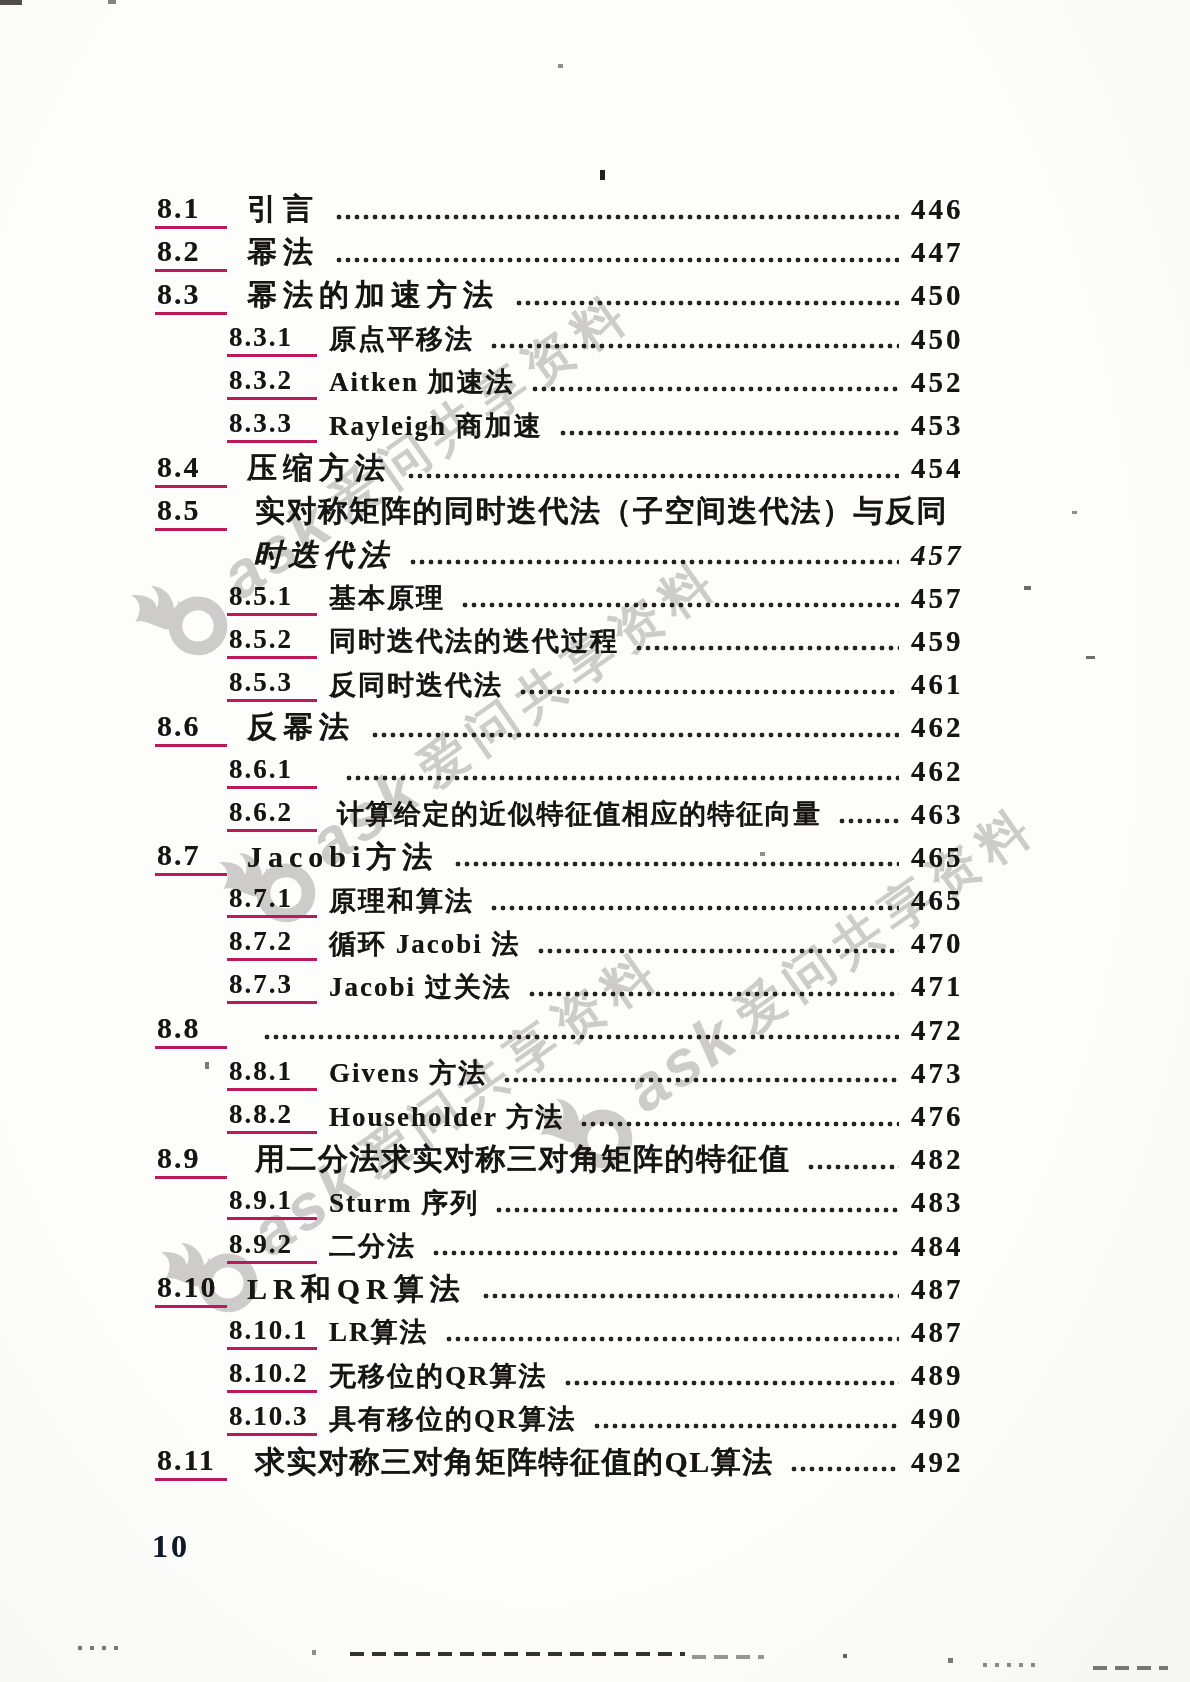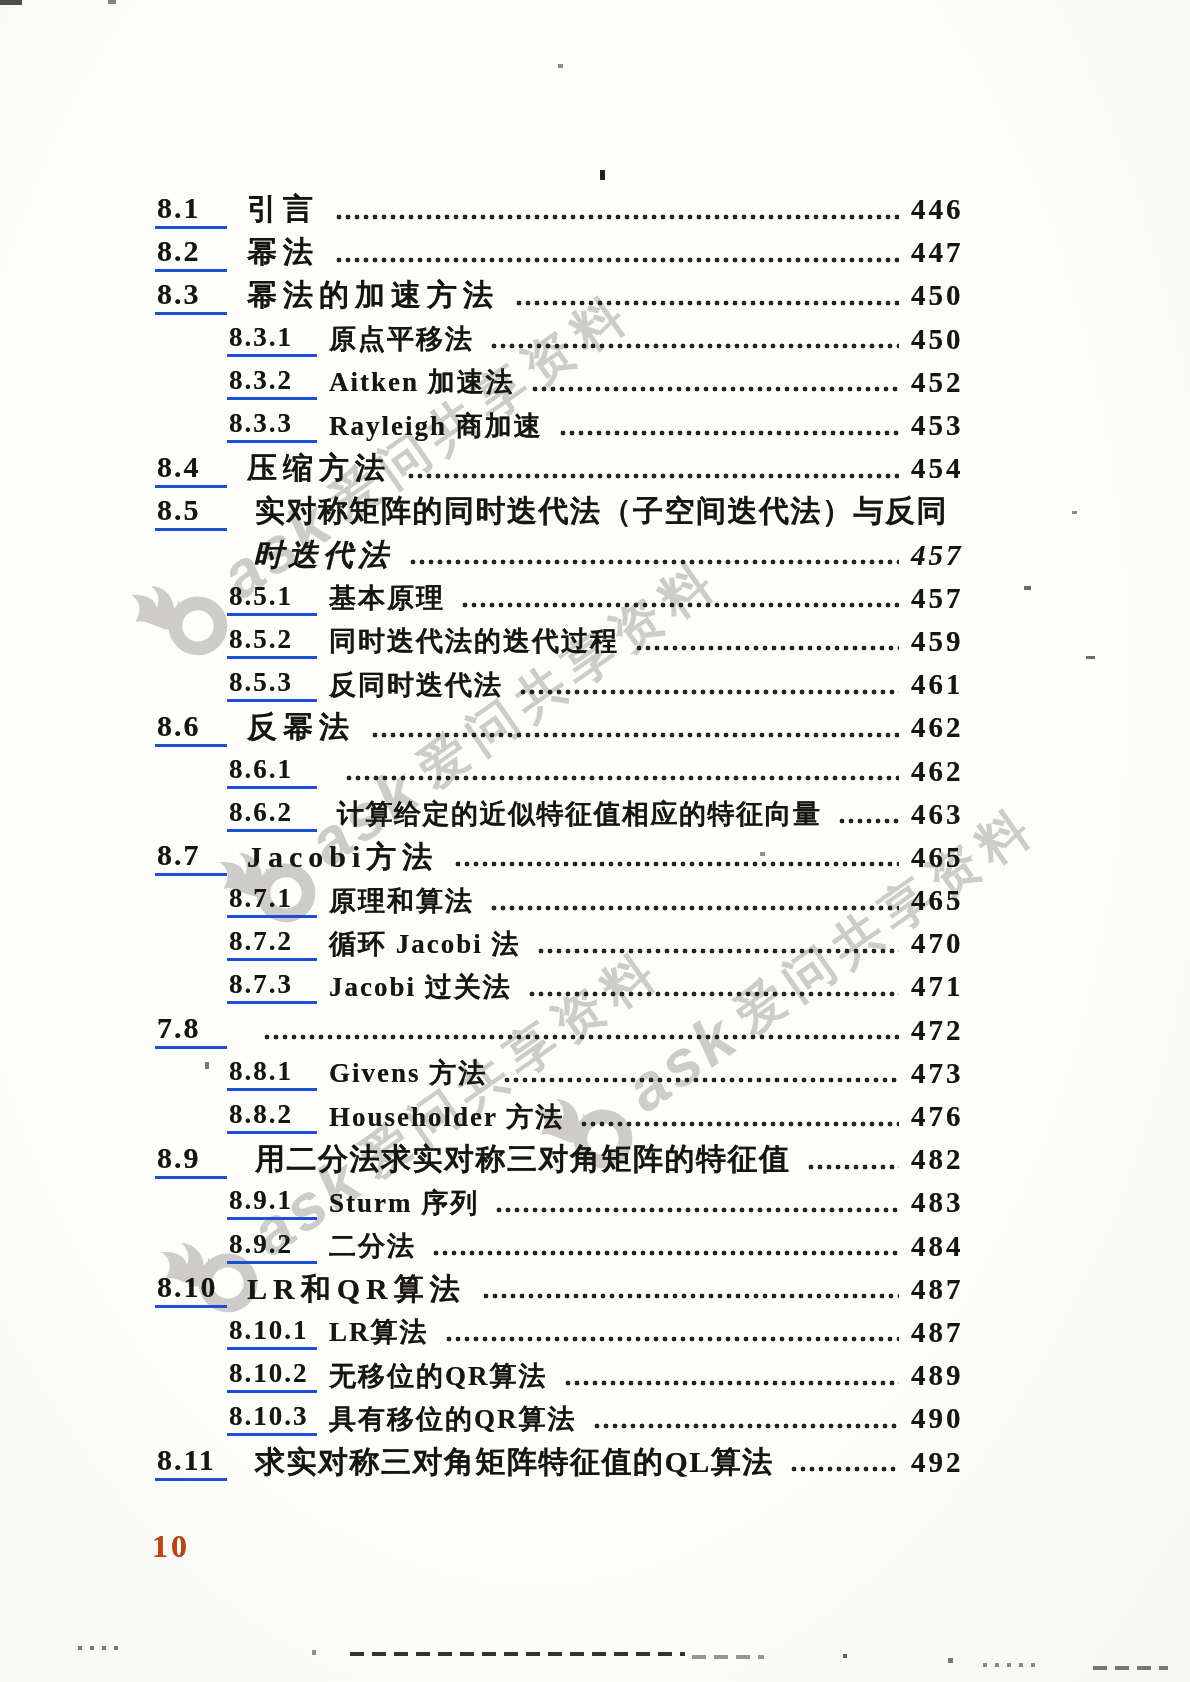--- a/index.html
+++ b/index.html
@@ -11,21 +11,21 @@
   
   .toc-list{position:absolute;left:155px;top:188px;width:822px;z-index:2;}
   .row{
     display:flex;align-items:center;height:43.2px;
     font-weight:bold;color:#171512;white-space:nowrap;
     text-shadow:0 0 .6px rgba(20,18,15,.55);
   }
   .lv1{font-size:30px;}
   .lv2{font-size:27px;padding-left:72px;}
   .num{
-    border-bottom:3px solid #1d4ed8;
+    border-bottom:3px solid #be185d;
     padding:0 6px 1px 2px;letter-spacing:2px;flex:0 0 auto;
   }
   .lv1 .num{min-width:64px;margin-right:20px;}
   .lv2 .num{min-width:82px;margin-right:12px;}
   .title{flex:0 0 auto;}
   .lv1 .title{letter-spacing:6px;}
   .lv2 .title{letter-spacing:2px;}
   .row.tight .title{letter-spacing:1.5px;margin-left:8px;}
   .dots{
     flex:1 1 auto;height:8px;margin:0 12px 0 16px;align-self:center;
@@ -33,21 +33,21 @@
     background-image:radial-gradient(circle at 4px 4px,#26231f 2.1px,rgba(0,0,0,0) 2.7px);
     background-size:9px 8px;background-repeat:repeat-x;
     min-width:20px;
   }
   .pg{flex:0 0 auto;min-width:66px;text-align:left;letter-spacing:3px;font-size:29px;}
   .row.cont{padding-left:98px;font-style:italic;}
   .row.cont .title{letter-spacing:5px;}
   
   .page-num{
     position:absolute;left:152px;top:1528px;z-index:2;
-    font-size:32px;font-weight:bold;letter-spacing:3px;color:#c2410c;
+    font-size:32px;font-weight:bold;letter-spacing:3px;color:#0f172a;
     text-shadow:0 0 .6px rgba(20,18,15,.55);
   }
   
   .wm{
     position:absolute;display:flex;align-items:center;gap:12px;z-index:1;
     color:#c5c4c2;opacity:.85;white-space:nowrap;
     transform:rotate(-35deg);transform-origin:left bottom;
   }
   .wm svg{display:block;flex:0 0 auto;}
   .wmbrand{
@@ -213,21 +213,21 @@
     <span class="dots"></span>
     <span class="pg">470</span>
   </div>
     <div class="row lv2">
     <span class="num">8.7.3</span>
     <span class="title">Jacobi 过关法</span>
     <span class="dots"></span>
     <span class="pg">471</span>
   </div>
     <div class="row lv1 tight">
-    <span class="num">7.8</span>
+    <span class="num">8.8</span>
     <span class="dots"></span>
     <span class="pg">472</span>
   </div>
     <div class="row lv2">
     <span class="num">8.8.1</span>
     <span class="title">Givens 方法</span>
     <span class="dots"></span>
     <span class="pg">473</span>
   </div>
     <div class="row lv2">

